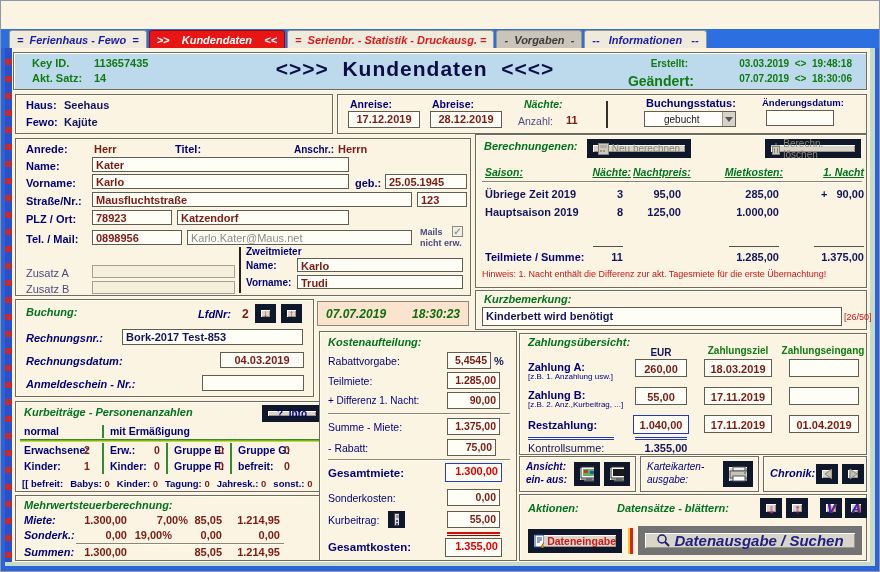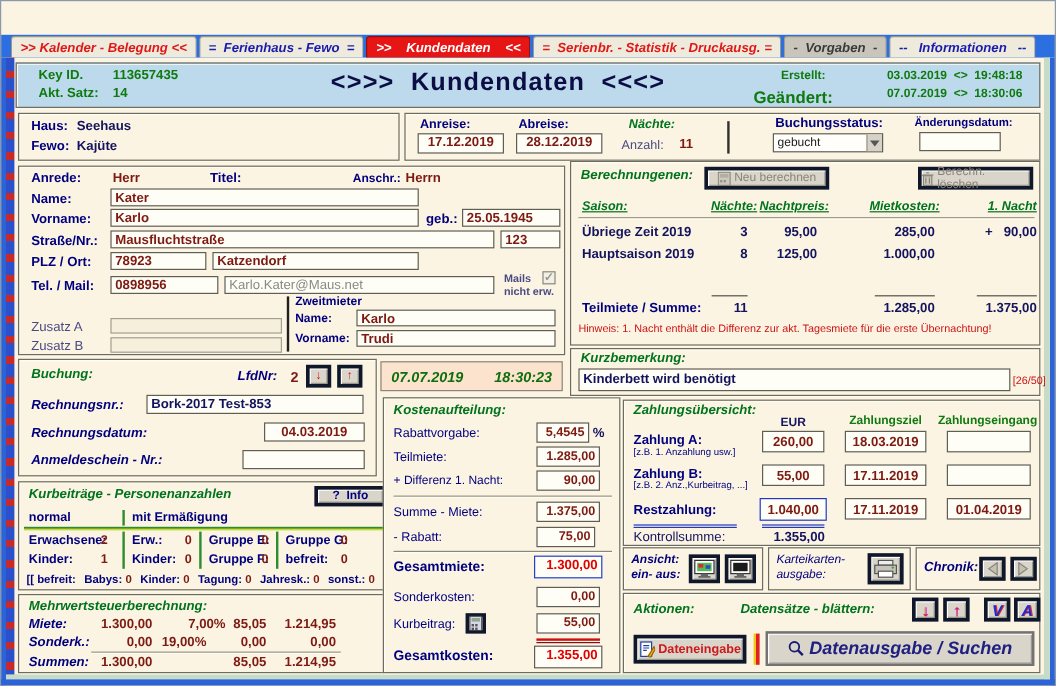--- a/index.html
+++ b/index.html
@@ -11,21 +11,21 @@
   .panel{position:absolute;background:#FBF4E3;border:1px solid #6E6B60;box-shadow:inset 1px 1px 0 #FFFDF0,1px 1px 0 rgba(255,253,240,.7)}
   .lbl{color:#00007F;font-weight:bold}
   .it{font-style:italic}
   .grn{color:#00731D;font-weight:bold;font-style:italic}
   .gval{color:#0F7A0F;font-weight:bold}
   .val{color:#7D1A12;font-weight:bold}
   .navy{color:#14145E;font-weight:bold}
   .gray{color:#4A4A82}
   .field{position:absolute;background:#FFFEF6;border:1px solid #605D52;padding:1px 3px;color:#7D1A12;font-weight:bold;font-size:11px;line-height:1.2;overflow:hidden}
   .field.dis{border-color:#A39F92;background:#F6EFDC}
-  .btn{position:absolute;background:#D9D5CB;border:3px solid #0f172a;box-shadow:inset 1px 1px 0 #FFF,inset -1px -1px 0 #9B978B;display:flex;align-items:center;justify-content:center;gap:3px;font-size:10px;cursor:pointer}
+  .btn{position:absolute;background:#D9D5CB;border:6px solid #0f172a;box-shadow:inset 1px 1px 0 #FFF,inset -1px -1px 0 #9B978B;display:flex;align-items:center;justify-content:center;gap:3px;font-size:10px;cursor:pointer}
   .sep{position:absolute;height:2px;border-top:1px solid #8A8678;border-bottom:1px solid #FFFDF2}
   .tick{position:absolute;height:1px;background:#55524A}
   .ta-r{text-align:right}
   .ta-c{text-align:center}
   
   #titlebar{position:absolute;left:0;top:0;width:878px;height:28px;background:#FFF;display:flex;align-items:center;padding:0 8px;gap:6px;border-bottom:1px solid #D8D8D8}
   #titlebar .t{font-size:13px;color:#111}
   .winbtns{margin-left:auto;display:flex;gap:30px;padding-right:8px;color:#333;font-size:13px}
   .winbtns span{cursor:pointer}
   
@@ -33,35 +33,34 @@
   .tab{font-size:11px;font-weight:bold;font-style:italic;border:1px solid #9A968A;border-bottom:none;background:#EFEBDC;display:flex;align-items:center;padding:0 7px;margin-right:2px;border-radius:3px 3px 0 0;cursor:pointer;white-space:pre}
   .t-red{color:#E01818}.t-blue{color:#1A1AB0}
   .t-active{background:#E81515;color:#FFF;border-color:#8A1010}
   .t-gray{background:#C9C5BA;color:#3A3A3A}
   
   .blue-edge{position:absolute;background:#2C63D8}
   .green-edge{position:absolute;background:#C6DCC6}
   #lstripe{position:absolute;left:4px;top:47px;width:7px;height:516px;background:repeating-linear-gradient(to bottom,#2B50CC 0 11px,#C62A2A 11px 17px)}
   #headerpanel{background:#BCDAEC}
   .dd{position:absolute;background:#FFFEFA;border:1px solid #605D52;display:flex;align-items:center}
-  .dd .txt{flex:1;padding-left:3px;color:#1A1A1A;font-size:10px}
+  .dd .txt{flex:1;padding-left:19px;color:#1A1A1A;font-size:10px}
   .dd .chev{width:13px;align-self:stretch;background:#D6D2C8;border-left:1px solid #9A968C;display:flex;align-items:center;justify-content:center}
   .tri{width:0;height:0;border-left:4px solid transparent;border-right:4px solid transparent;border-top:5px solid #555}
   .cb{position:absolute;width:11px;height:11px;background:#F2EFE6;border:1px solid #8A877C;color:#9A978C;font-size:10px;line-height:9px;text-align:center;font-weight:bold}
   .vline-grn{position:absolute;width:2px;background:#2E8B2E}
   .etch-grn{position:absolute;height:3px;background:linear-gradient(#2E8B2E 0 1px,#C8D838 2px 3px)}
 </style>
 </head>
 <body>
 
 <div id="win">
 
 
   <div id="menubar">
-    <div class="tab t-red">&gt;&gt; Kalender - Belegung &lt;&lt;</div>
     <div class="tab t-blue">=  Ferienhaus - Fewo  =</div>
     <div class="tab t-active">&gt;&gt;    Kundendaten    &lt;&lt;</div>
     <div class="tab t-red">=  Serienbr. - Statistik - Druckausg. =</div>
     <div class="tab t-gray">-  Vorgaben  -</div>
     <div class="tab t-blue">--   Informationen   --</div>
   </div>
 
   <div class="blue-edge" style="left:0;top:47px;width:4px;height:523px"></div>
   <div class="blue-edge" style="left:874px;top:47px;width:4px;height:523px"></div>
   <div class="blue-edge" style="left:0;top:565px;width:878px;height:5px"></div>
@@ -418,21 +417,21 @@
       <svg width="13" height="14">
           <rect x="1" y="1" width="9" height="12" fill="#FFF" stroke="#2040A0"></rect>
           <line x1="3" y1="4" x2="8" y2="4" stroke="#2040A0"></line>
           <line x1="3" y1="6" x2="8" y2="6" stroke="#2040A0"></line>
           <line x1="3" y1="8" x2="6" y2="8" stroke="#2040A0"></line>
           <polygon points="7,13 12,5 13,7 9,14" fill="#E0B020" stroke="#A06000"></polygon>
         </svg>
       <span style="color:#D01818;font-weight:bold;font-size:10.5px">Dateneingabe</span>
     </div>
     <div class="abs" style="left:108px;top:33px;width:5px;height:26px;background:linear-gradient(90deg,#F0C818 0 2px,#E02020 2px 5px)"></div>
-    <div class="btn" style="left:118px;top:31px;width:224px;height:29px;border:2px solid #737373;box-shadow:inset 1px 1px 0 #FFF,inset -1px -1px 0 #9B978B">
+    <div class="btn" style="left:118px;top:31px;width:224px;height:29px;border:7px solid #737373;box-shadow:inset 1px 1px 0 #FFF,inset -1px -1px 0 #9B978B">
       <svg width="15" height="15">
           <circle cx="6" cy="6" r="4" fill="none" stroke="#1A1A70" stroke-width="1.5"></circle>
           <line x1="9" y1="9" x2="13" y2="13" stroke="#1A1A70" stroke-width="2"></line>
         </svg>
       <span style="color:#202080;font-weight:bold;font-style:italic;font-size:15px">Datenausgabe / Suchen</span>
     </div>
   </div>
 
 </div>
 

